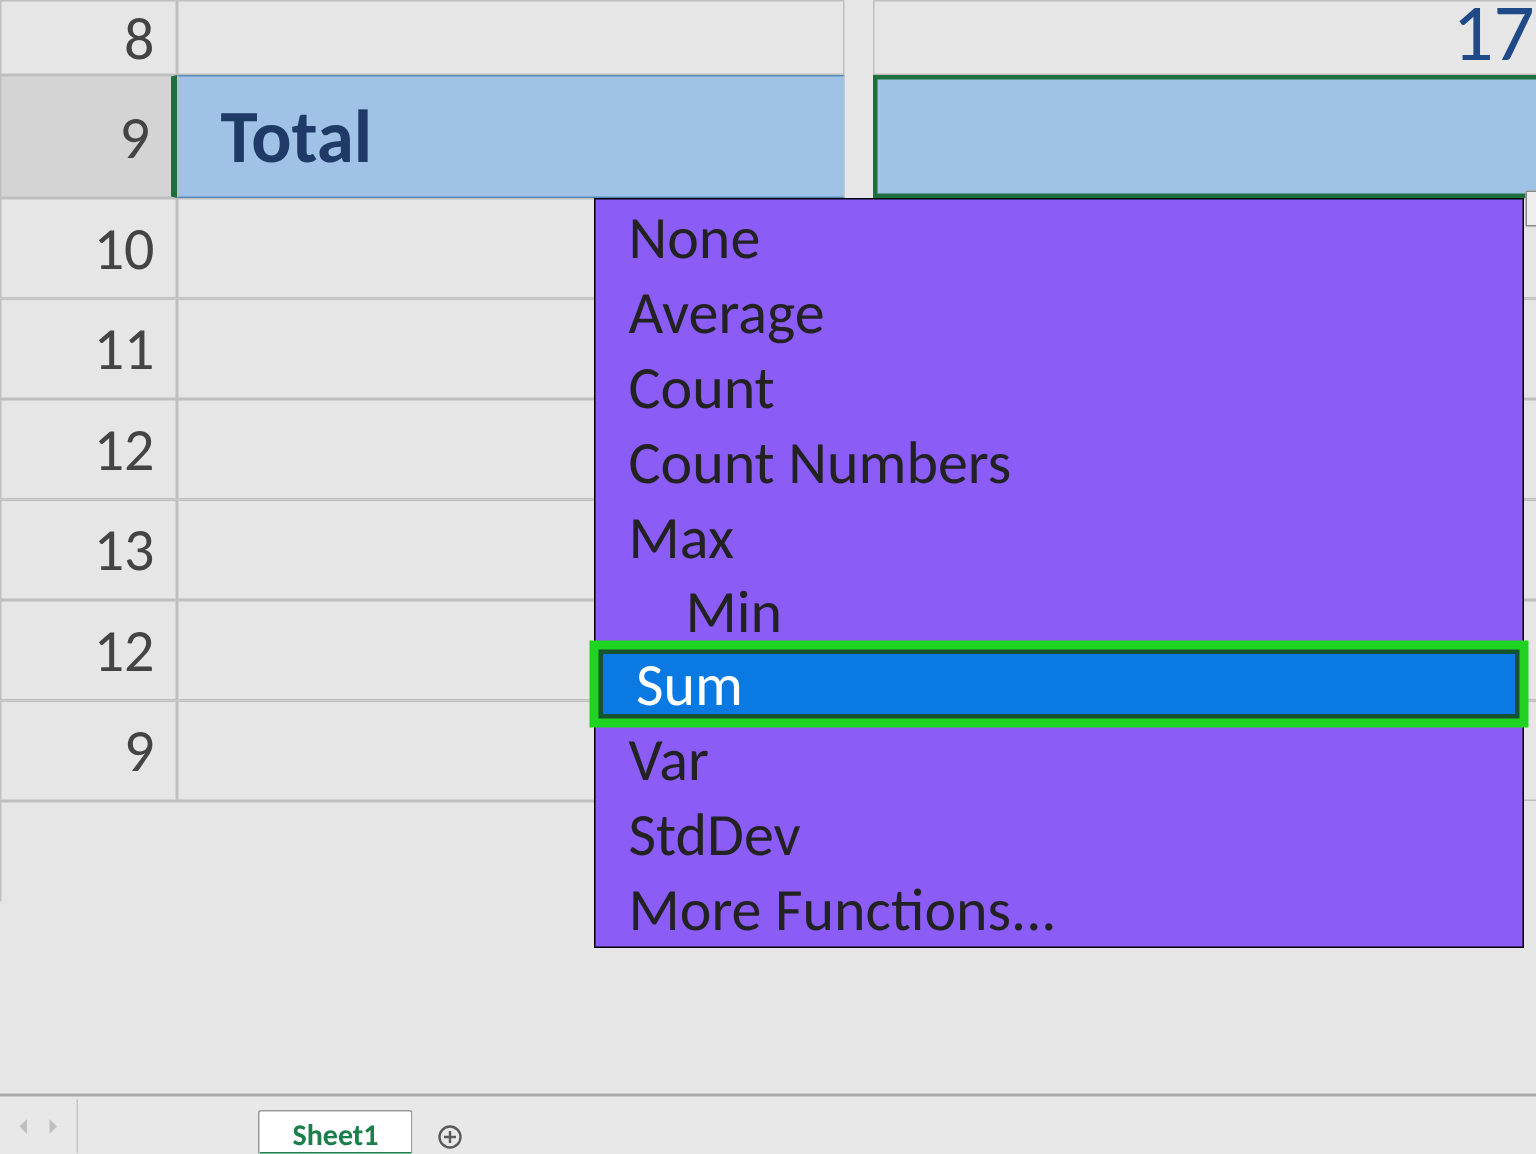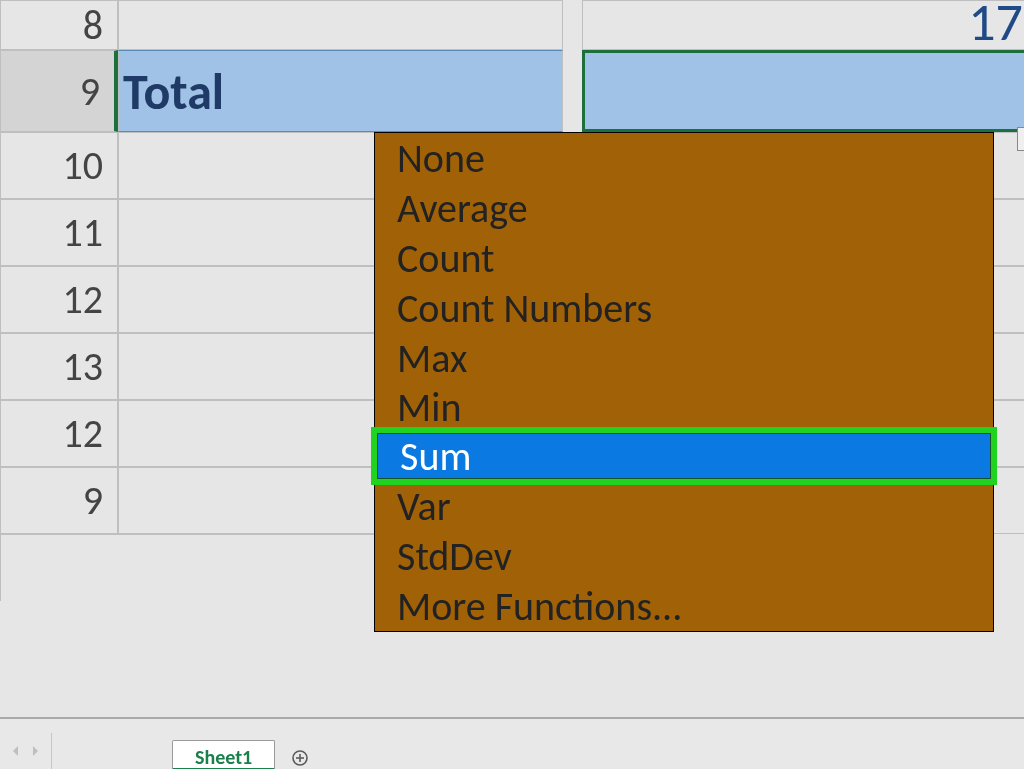--- a/index.html
+++ b/index.html
@@ -59,21 +59,21 @@
   
   .row9-hdr {
     background:#d4d4d4;
     border-right:4px solid #1e6f3e;
   }
   .row9-b {
     background:#9fc2e6;
     font-size:50px;
     font-weight:700;
     color:#1f3a66;
-    padding-left:4px;
+    padding-left:28px;
     border-top:1px solid #5b8bb5;
     border-bottom:1px solid #5b8bb5;
   }
   .row9-c {
     background:#9fc2e6;
     position:relative;
     border:3px solid #1e6f3e;
   }
   .dd-btn {
     position:absolute;
@@ -82,52 +82,52 @@
     width:24px; height:24px;
     background:#efefef;
     border:1px solid #888;
     display:flex;align-items:center;justify-content:center;
   }
   .dd-btn svg { width:10px;height:10px; }
 
   
   .dropdown {
     position:absolute;
-    left:374px;
+    left:396px;
     top:132px;
     width:620px;
-    background:#a16207;
+    background:#8b5cf6;
     border:1px solid #000;
     z-index:20;
   }
   .dd-item {
     height:50px;
     display:flex;
     align-items:center;
     padding-left:22px;
     font-size:40px;
     color:#222;
     cursor:default;
   }
   .dd-item.selected {
     background:#0a7ae2;
     color:#ffffff;
-    border:3px solid #14532d;
+    border:5px solid #14532d;
     outline:6px solid #21d321;
     outline-offset:-2px;
     position:relative;
   }
   
-  .dropdown .dd-item:nth-child(6){ height:48px; } 
+  .dropdown .dd-item:nth-child(6){ height:48px;margin-left:38px; } 
 
   
   .tabbar {
     position:absolute;
     left:0; bottom:0;
-    width:1024px; height:52px;
+    width:1024px; height:40px;
     background:#e8e8e8;
     border-top:2px solid #a9a9a9;
     display:flex;
     align-items:flex-end;
   }
   .tab-nav {
     width:52px;height:36px;
     display:flex;align-items:center;justify-content:space-around;
     padding:0 6px;
     border-right:1px solid #c6c6c6;

